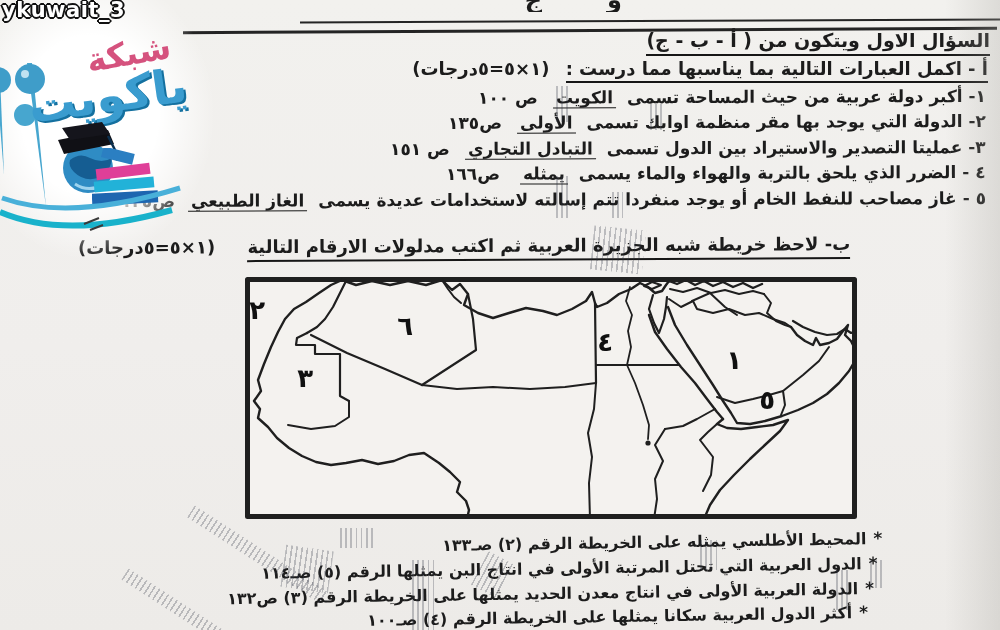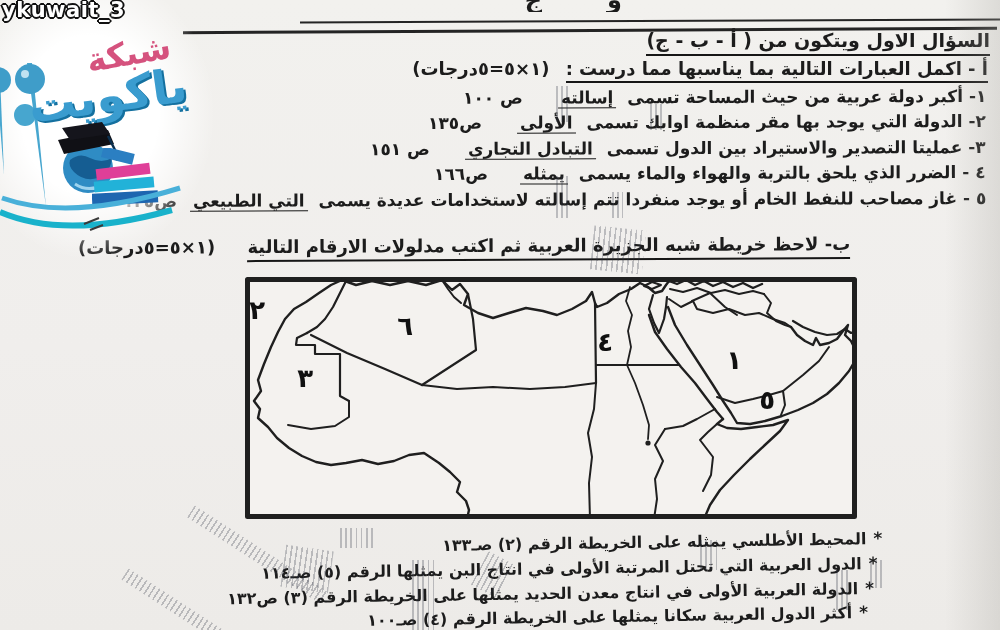--- a/index.html
+++ b/index.html
@@ -19,21 +19,21 @@
 
   
   .tline{position:absolute;white-space:nowrap;transform-origin:right center;}
   .title-line{top:29px;right:10px;font-size:19px;font-weight:bold;}
   .title-line .u{border-bottom:2.2px solid #161616;padding-bottom:3px;}
   .head-a{top:58px;right:12px;font-size:18px;font-weight:bold;}
   .head-a .u{border-bottom:2px solid #161616;padding-bottom:2px;}
   .pts{font-weight:bold;margin-right:10px;}
   .item{right:14px;font-size:17px;font-weight:bold;transform:rotate(-.2deg);}
   .item .ans{border-bottom:1.8px solid #181818;padding:0 3px;margin:0 5px;}
-  .item .pg{margin-right:24px;}
+  .item .pg{margin-right:4px;}
   .head-b{top:233px;right:150px;font-size:18px;font-weight:bold;transform:rotate(-.3deg);}
   .head-b .u{border-bottom:2.2px solid #161616;padding-bottom:3px;}
   .head-b .pts{margin-right:26px;}
   .note{font-size:16px;font-weight:bold;transform:rotate(-.9deg);}
   .note .star{margin-left:7px;font-size:17px;}
 
   
   .map-wrap{position:absolute;left:245px;top:277px;width:612px;height:242px;background:#f4f2ef;}
   .map-wrap svg{display:block;width:100%;height:100%;}
   .map-wrap path,.map-wrap rect{fill:none;stroke:#1f1f1f;stroke-linejoin:round;stroke-linecap:round;}
@@ -73,45 +73,45 @@
   </div>
 
   <div class="tline head-a">
     <span class="u">أ - اكمل العبارات التالية بما يناسبها مما درست :</span>
     <span class="pts">(١×٥=٥درجات)</span>
   </div>
 
   <div class="tline item" style="top:86px">
     <span>١-</span>
     <span>أكبر دولة عربية من حيث المساحة تسمى</span>
-    <span class="ans">إسالته</span>
+    <span class="ans">الكويت</span>
     <span class="pg">ص ١٠٠</span>
   </div>
   <div class="tline item" style="top:111px">
     <span>٢-</span>
     <span>الدولة التي يوجد بها مقر منظمة اوابك تسمى</span>
     <span class="ans">الأولى</span>
     <span class="pg">ص١٣٥</span>
   </div>
   <div class="tline item" style="top:137px">
     <span>٣-</span>
     <span>عمليتا التصدير والاستيراد بين الدول تسمى</span>
     <span class="ans">التبادل التجاري</span>
     <span class="pg" style="">ص ١٥١</span>
   </div>
   <div class="tline item" style="top:162px">
     <span>٤ -</span>
     <span>الضرر الذي يلحق بالتربة والهواء والماء يسمى</span>
     <span class="ans">يمثله</span>
-    <span class="pg" style="margin-right:21px">ص١٦٦</span>
+    <span class="pg" style="margin-right:9px">ص١٦٦</span>
   </div>
   <div class="tline item" style="top:188px">
     <span>٥ -</span>
     <span>غاز مصاحب للنفط الخام أو يوجد منفردا تتم إسالته لاستخدامات عديدة يسمى</span>
-    <span class="ans">التي الطبيعي</span>
+    <span class="ans">الغاز الطبيعي</span>
     <span class="pg" style="margin-right:2px">ص١٢٥</span>
   </div>
 
   <div class="tline head-b">
     <span class="u">ب- لاحظ خريطة شبه الجزيرة العربية ثم اكتب مدلولات الارقام التالية</span>
     <span class="pts">(١×٥=٥درجات)</span>
   </div>
 
   <div class="map-wrap">
     <svg viewBox="0 0 612 242">

